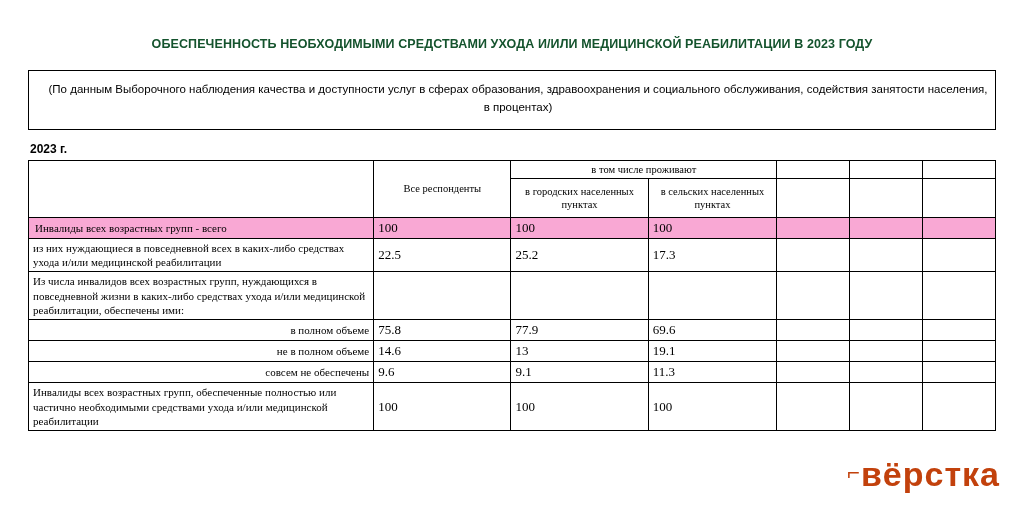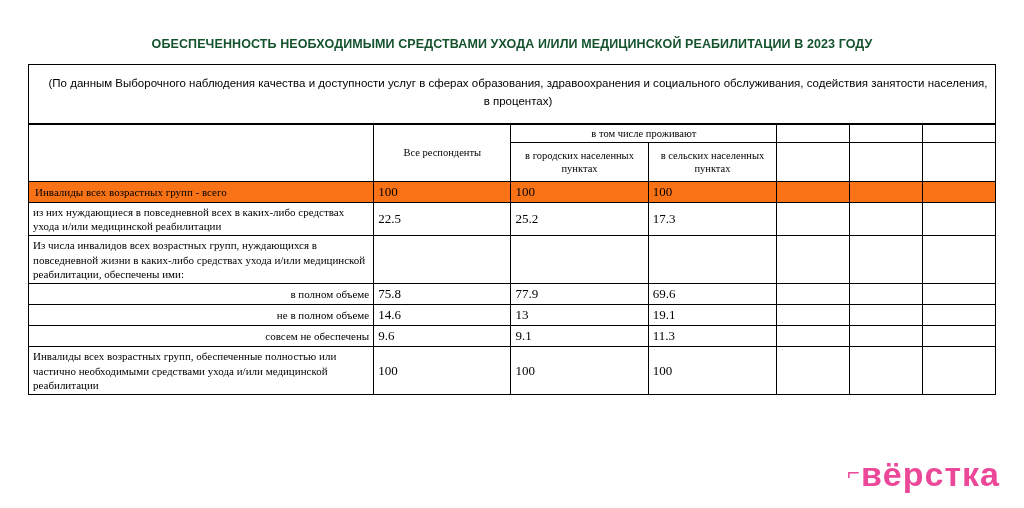--- a/index.html
+++ b/index.html
@@ -40,20 +40,21 @@
     font-family: "Liberation Sans", sans-serif;
     font-weight: bold;
     font-size: 12.5px;
     letter-spacing: .1px;
     color: #14532d;
     text-align: center;
     padding: 0 60px;
   }
 
   .subtitle-box {
+    margin-top: 6px;
     border: 1px solid #000;
     width: 1062px;
     max-width: 1062px;
     box-sizing: border-box;
     padding: 10px 6px 12px 18px;
     font-family: "Liberation Sans", sans-serif;
     font-size: 11.5px;
     line-height: 1.55;
     text-align: center;
   }
@@ -100,21 +101,21 @@
     font-size: 10.5px;
     line-height: 1.25;
   }
   .hdr-tall { height: 34px; margin-top: 44px; }
 
   .cell-num {
     padding-right: 10px;
     font-size: 13px;
   }
   .row-highlight td {
-    background: #f97316;
+    background: #f9a8d4;
     font-weight: bold;
   }
   .row-highlight .cell-label {
     padding-left: 6px;
   }
   .cell-label {
     text-align: left;
     font-size: 11px;
     line-height: 1.3;
   }
@@ -126,21 +127,21 @@
   .pad-cell { background:#fff; }
 
   
   .watermark {
     position: absolute;
     right: 24px;
     bottom: 14px;
     font-family: "Liberation Sans", sans-serif;
     font-size: 34px;
     font-weight: bold;
-    color: #ec4899;
+    color: #c2410c;
     letter-spacing: 1px;
     user-select: none;
   }
   .wm-mark {
     display: inline-block;
     transform: translateY(-6px);
     font-size: 22px;
   }
 </style>
 </head>
@@ -150,20 +151,21 @@
   <div class="sheet">
 
     <div class="title-row">
       <div class="title-text">ОБЕСПЕЧЕННОСТЬ НЕОБХОДИМЫМИ СРЕДСТВАМИ УХОДА И/ИЛИ МЕДИЦИНСКОЙ РЕАБИЛИТАЦИИ В 2023 ГОДУ</div>
     </div>
 
     <div class="subtitle-wrap">
       <div class="subtitle-box subtitle-box-inner">(По данным Выборочного наблюдения качества и доступности услуг в сферах образования, здравоохранения и социального обслуживания, содействия занятости населения, в процентах)</div>
     </div>
 
+    <div class="year-row">2023 г.</div>
 
     <table class="main">
       <colgroup>
         <col class="col-label">
         <col class="col-all">
         <col class="col-urban">
         <col class="col-rural">
         <col class="col-pad">
         <col class="col-pad">
         <col class="col-pad">

